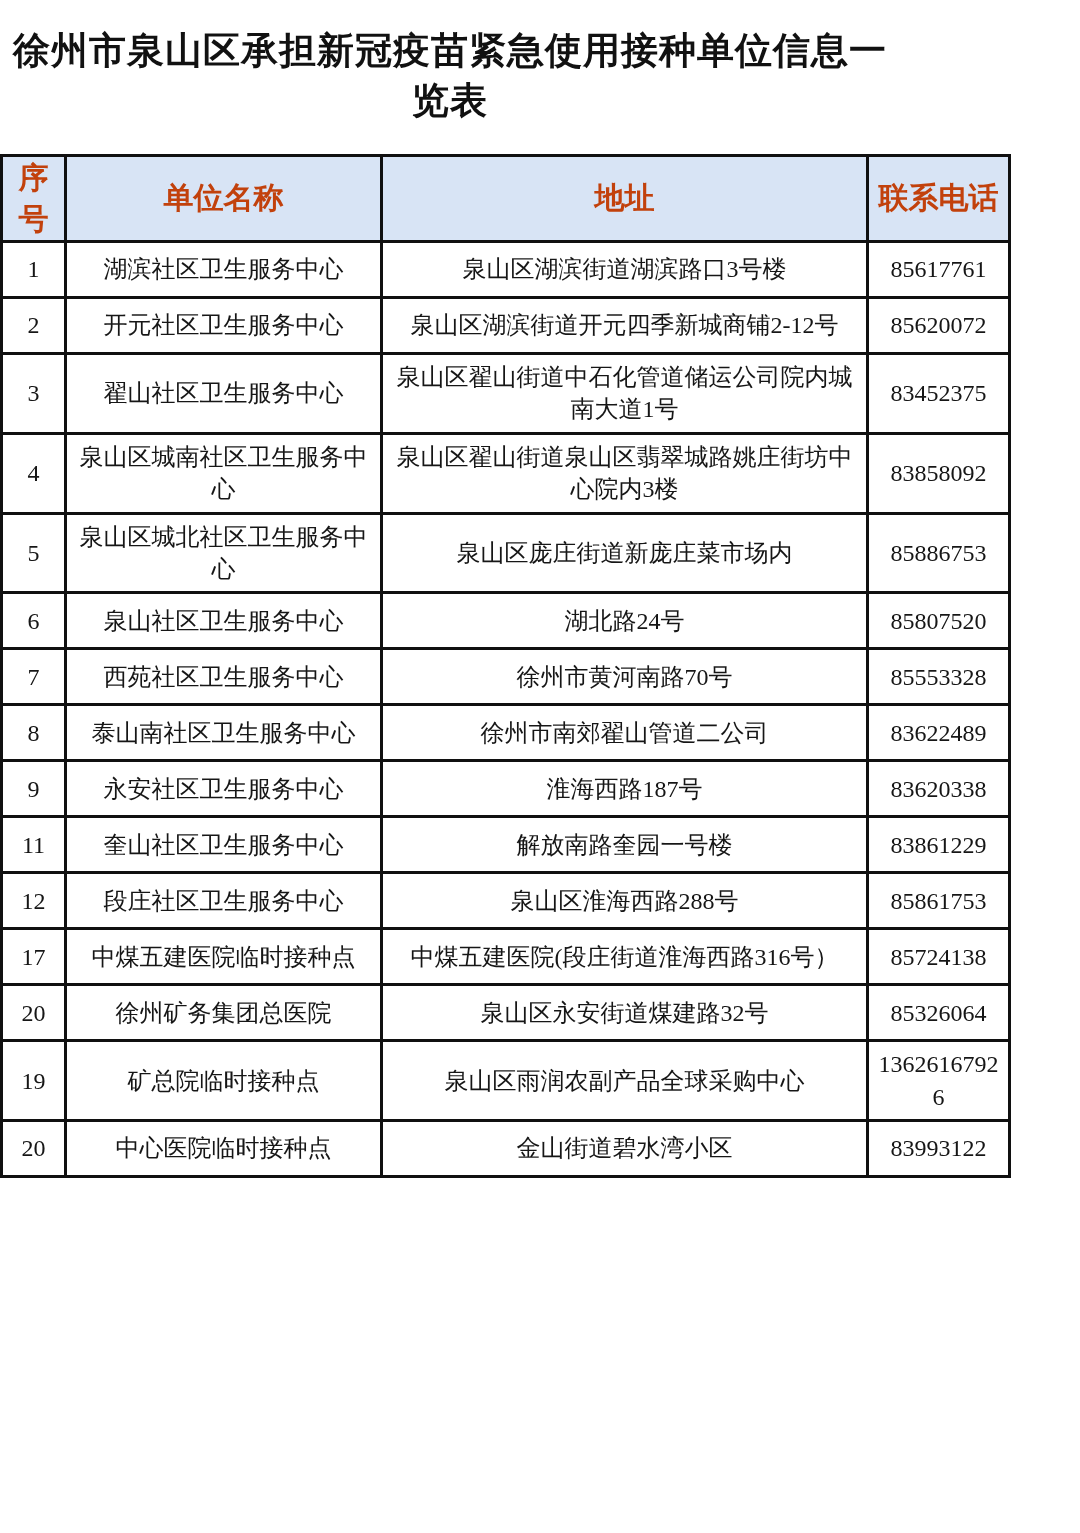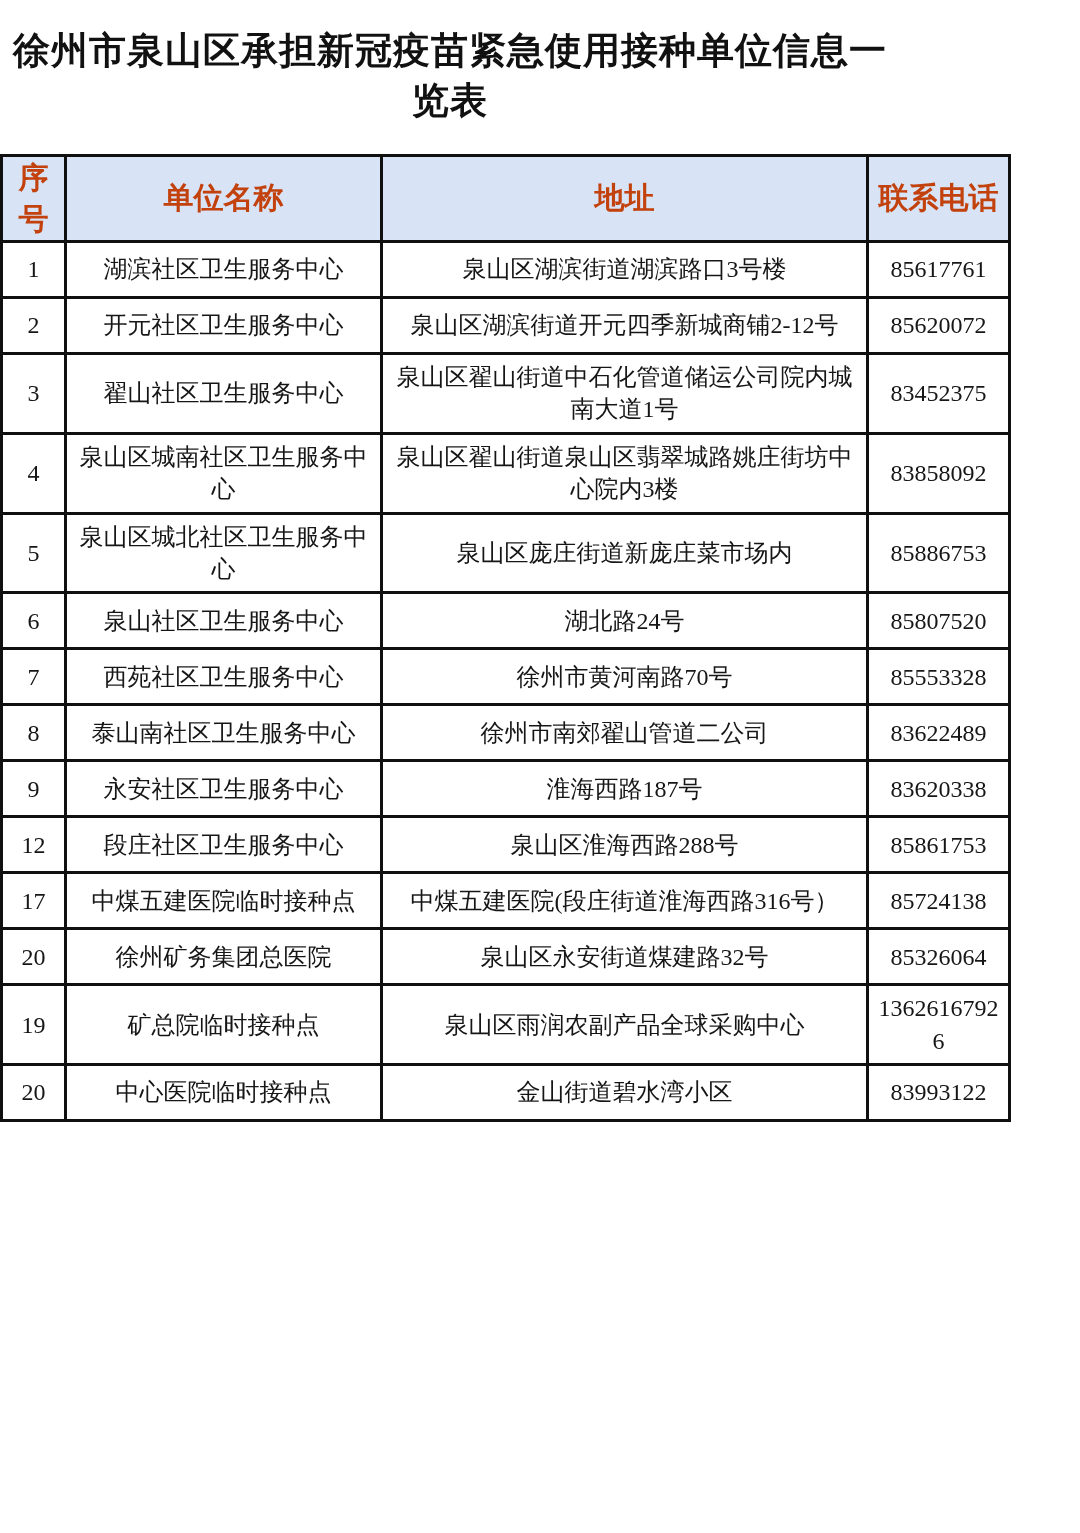--- a/index.html
+++ b/index.html
@@ -130,20 +130,26 @@
           <td>徐州市南郊翟山管道二公司</td>
           <td>83622489</td>
         </tr>
         <tr>
           <td>9</td>
           <td>永安社区卫生服务中心</td>
           <td>淮海西路187号</td>
           <td>83620338</td>
         </tr>
         <tr>
+          <td>11</td>
+          <td>奎山社区卫生服务中心</td>
+          <td>解放南路奎园一号楼</td>
+          <td>83861229</td>
+        </tr>
+        <tr>
           <td>12</td>
           <td>段庄社区卫生服务中心</td>
           <td>泉山区淮海西路288号</td>
           <td>85861753</td>
         </tr>
         <tr>
           <td>17</td>
           <td>中煤五建医院临时接种点</td>
           <td>中煤五建医院(段庄街道淮海西路316号）</td>
           <td>85724138</td>

